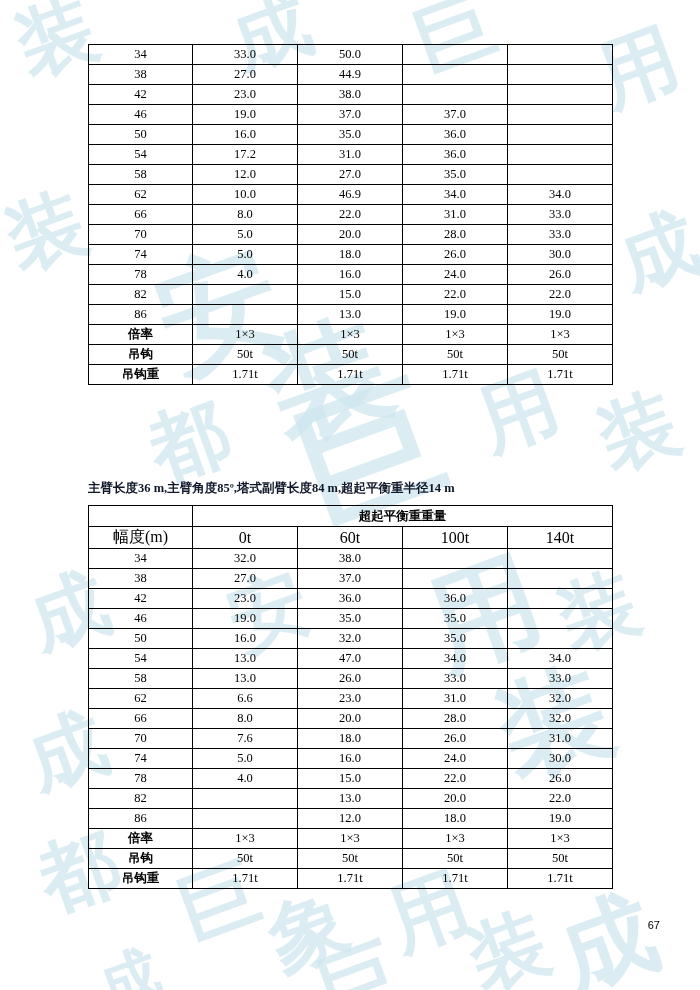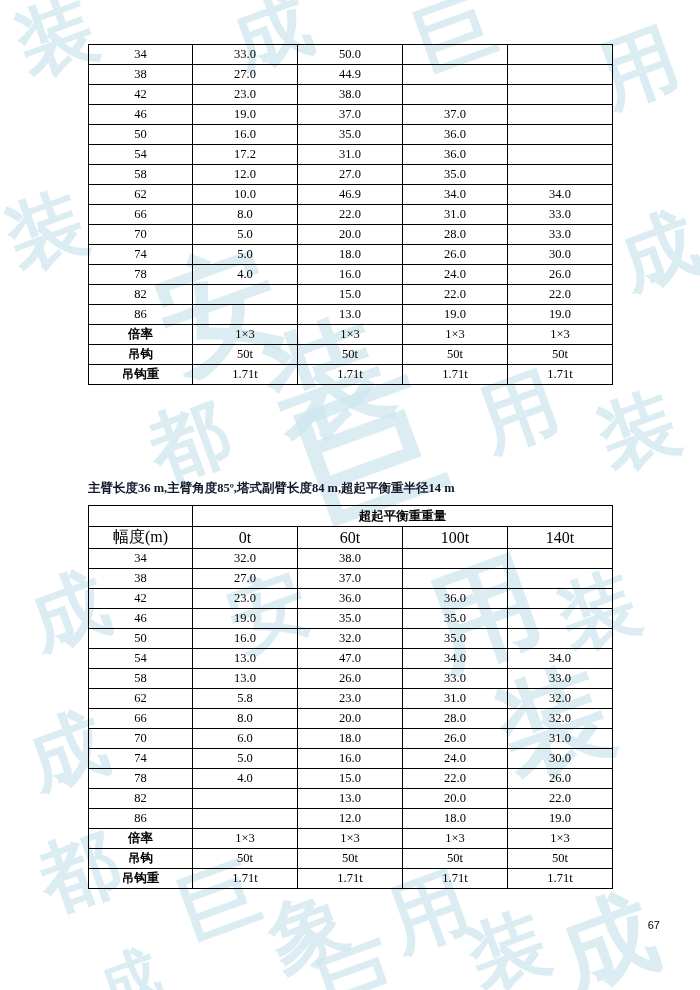--- a/index.html
+++ b/index.html
@@ -339,35 +339,35 @@
           </tr>
           <tr>
             <td>58</td>
             <td>13.0</td>
             <td>26.0</td>
             <td>33.0</td>
             <td>33.0</td>
           </tr>
           <tr>
             <td>62</td>
-            <td>5.8</td>
+            <td>6.6</td>
             <td>23.0</td>
             <td>31.0</td>
             <td>32.0</td>
           </tr>
           <tr>
             <td>66</td>
             <td>8.0</td>
             <td>20.0</td>
             <td>28.0</td>
             <td>32.0</td>
           </tr>
           <tr>
             <td>70</td>
-            <td>6.0</td>
+            <td>7.6</td>
             <td>18.0</td>
             <td>26.0</td>
             <td>31.0</td>
           </tr>
           <tr>
             <td>74</td>
             <td>5.0</td>
             <td>16.0</td>
             <td>24.0</td>
             <td>30.0</td>

